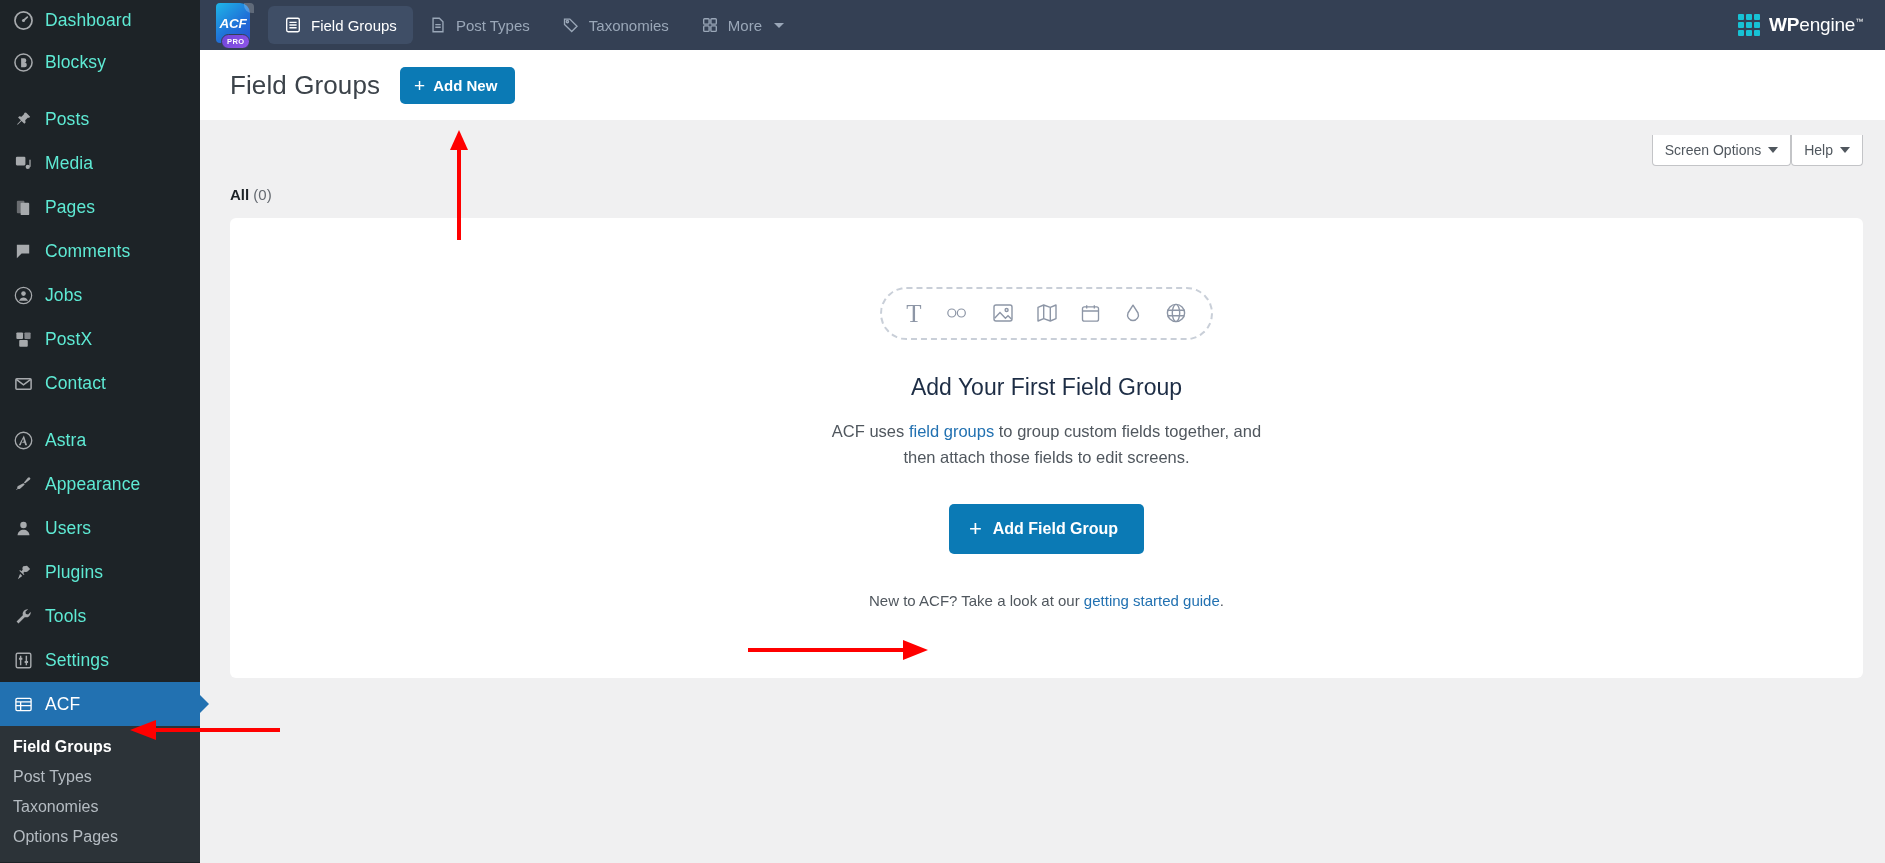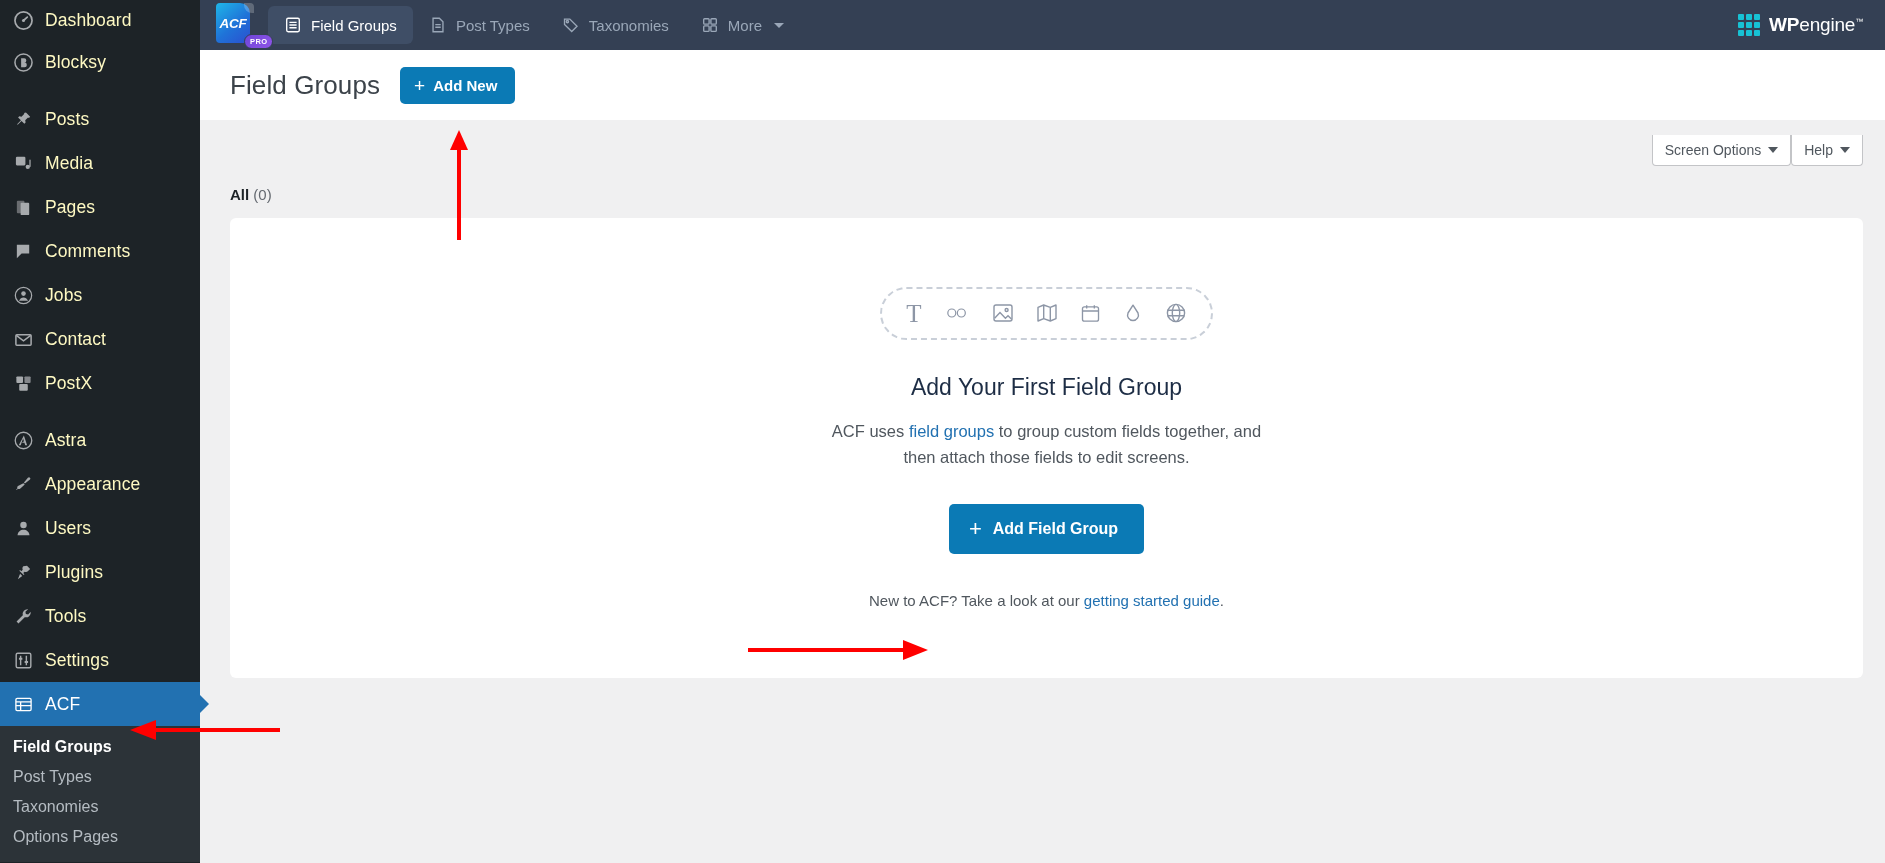--- a/index.html
+++ b/index.html
@@ -13,21 +13,21 @@
 
   
   .sidebar {
     width: 200px; min-width: 200px; height: 863px;
     background: #1d2327; position: relative; z-index: 5;
     padding-top: 0;
   }
   .menu-item {
     display: flex; align-items: center; gap: 11px;
     height: 44px; padding-left: 12px;
-    color: #fef9c3; font-size: 17.5px; letter-spacing: .1px;
+    color: #5eead4; font-size: 17.5px; letter-spacing: .1px;
     cursor: pointer; position: relative;
   }
   .menu-item.first { height: 40px; }
   .menu-item .mi-label { white-space: nowrap; }
   .menu-sep { height: 13px; }
   .menu-item.active {
     background: #2271b1; color: #fff; font-weight: 400;
   }
   .menu-item.active::after {
     content: ""; position: absolute; right: -9px; top: 50%;
@@ -77,21 +77,21 @@
     width: 10px; height: 10px;
     background: rgba(255,255,255,.22);
     border-radius: 0 4px 0 8px;
   }
   .acf-logo .acf-txt {
     position: absolute; left: 0; top: 13px; width: 38px;
     text-align: center; color: #fff; font-size: 13.5px;
     font-weight: bold; font-style: italic; letter-spacing: -.3px;
   }
   .acf-logo .pro-pill {
-    position: absolute; left: 30px; bottom: 0;
+    position: absolute; left: 7px; bottom: 0;
     background: linear-gradient(135deg,#6f45d8,#8f55e8);
     color: #fff; font-size: 7.5px; font-weight: bold;
     letter-spacing: .4px;
     padding: 2px 5px 2px 5px; border-radius: 9px;
     border: 1.5px solid #344054;
   }
   .acf-tab {
     display: flex; align-items: center; gap: 9px;
     height: 38px; padding: 0 16px; border-radius: 6px;
     color: #9aa7b8; font-size: 15px; cursor: pointer;
@@ -286,37 +286,37 @@
             <circle cx="10" cy="10" r="8.6" fill="none" stroke="currentColor" stroke-width="1.3"></circle>
             <circle cx="10" cy="8" r="2.4" fill="currentColor"></circle>
             <path d="M5.2 15.6c1-2.4 2.8-3.6 4.8-3.6s3.8 1.2 4.8 3.6z" fill="currentColor"></path>
           </svg>
       </span>
       <span class="mi-label">Jobs</span>
     </div>
 
     <div class="menu-item">
       <span class="mi-icon">
+        <svg width="19" height="19" viewBox="0 0 20 20" fill="currentColor">
+            <rect x="2.5" y="2.5" width="7" height="7" rx="1"></rect>
+            <rect x="11" y="2.5" width="6.5" height="7" rx="1" opacity=".75"></rect>
+            <rect x="5.5" y="10.5" width="9" height="7" rx="1"></rect>
+          </svg>
+      </span>
+      <span class="mi-label">PostX</span>
+    </div>
+
+    <div class="menu-item">
+      <span class="mi-icon">
         <svg width="19" height="19" viewBox="0 0 20 20" fill="none" stroke="currentColor" stroke-width="1.6">
             <rect x="2" y="5" width="16" height="11" rx="1"></rect>
             <path d="M2.4 5.7 10 11.4l7.6-5.7"></path>
           </svg>
       </span>
       <span class="mi-label">Contact</span>
-    </div>
-
-    <div class="menu-item">
-      <span class="mi-icon">
-        <svg width="19" height="19" viewBox="0 0 20 20" fill="currentColor">
-            <rect x="2.5" y="2.5" width="7" height="7" rx="1"></rect>
-            <rect x="11" y="2.5" width="6.5" height="7" rx="1" opacity=".75"></rect>
-            <rect x="5.5" y="10.5" width="9" height="7" rx="1"></rect>
-          </svg>
-      </span>
-      <span class="mi-label">PostX</span>
     </div>
 
     <div class="menu-sep"></div>
 
     <div class="menu-item">
       <span class="mi-icon">
         <svg width="19" height="19" viewBox="0 0 20 20">
             <circle cx="10" cy="10" r="8.7" fill="none" stroke="currentColor" stroke-width="1.4"></circle>
             <path d="M10.4 4.8 13.8 15h-2l-.8-2.6H8.3L10 11h.5l-.9-3.1-2.6 7.1H5z" fill="currentColor"></path>
           </svg>

